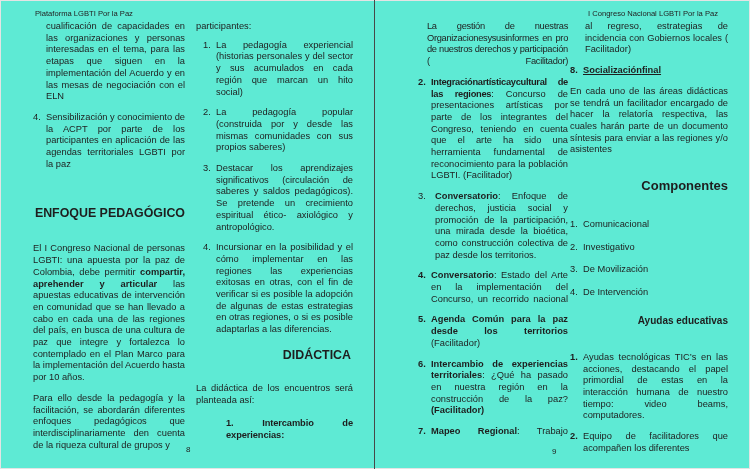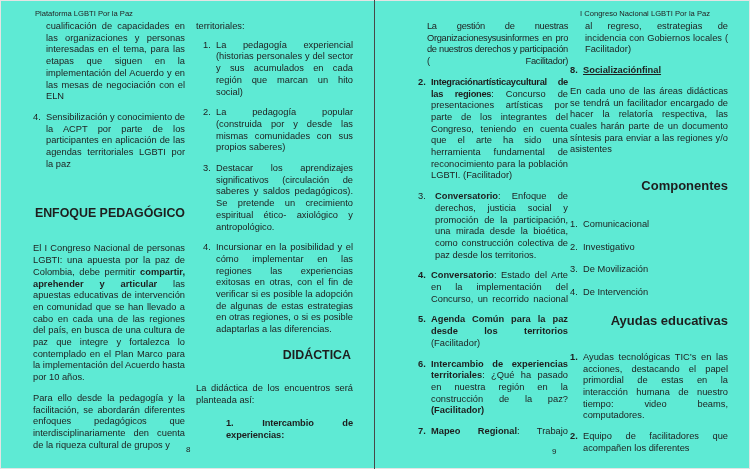--- a/index.html
+++ b/index.html
@@ -5,21 +5,21 @@
   html,body { margin:0; padding:0; background:#fff; }
   .spread {
     position:relative; width:750px; height:469px; background:#5eead4;
     font-family:"Liberation Sans", sans-serif; color:#1e1e1e;
     overflow:hidden; box-shadow: inset 0 0 0 1px #e4e4e4;
   }
   .divider { position:absolute; left:374px; top:0; width:1px; height:469px; background:#474747; }
 
   .page-header { position:absolute; top:9px; font-size:7.6px; line-height:9px; color:#222; white-space:nowrap; }
   .hdr-left  { left:35px; }
-  .hdr-right { right:40px;padding-left:34px; }
+  .hdr-right { right:32px;padding-left:34px; }
 
   .page-num { position:absolute; font-size:8px; color:#222; }
   .pn-left  { left:186px; top:445px; }
   .pn-right { left:552px; top:447px; }
 
   .col { position:absolute; font-size:9.3px; line-height:11.7px; text-align:justify; }
   #l-col1 { left:33px;  top:21px; width:152px; }
   #l-col2 { left:196px; top:21px; width:157px; }
   #r-col1 { left:418px; top:21px; width:150px; }
   #r-col2 { left:570px; top:21px; width:158px; }
@@ -30,21 +30,21 @@
 
   .hang { display:flex; }
   .hang .num { flex:0 0 13px; }
   .hang .num-wide { flex:0 0 17px; }
   .hang .txt { flex:1 1 auto; text-align:justify; min-width:0; overflow-wrap:break-word; }
 
   .heading { font-weight:700; font-size:12.4px; line-height:15px; text-align:right; }
   .h-enfoque   { margin:36px 0 22px 0; }
   .h-didactica { text-align:right; margin:12px 0 20px 0; padding-right:2px; }
   .h-comp      { margin:22px 0 26px 0; padding-left:30px; font-size:13px; }
-  .h-ayudas    { margin:14px 0 24px 0; padding-left:8px; font-size:13px; }
+  .h-ayudas    { margin:14px 0 24px 0; padding-left:8px; font-size:10px; }
 
   .spread-last { text-align-last:justify; }
   .tight { letter-spacing:-0.3px; }
   b { font-weight:700; }
 
   .lead-item { font-weight:700; padding-left:30px; margin-top:12px; letter-spacing:-0.1px; }
 
   .spread-row { display:flex; justify-content:flex-start;text-decoration:underline; }
 
   .simple-li { display:flex; margin-bottom:11px; text-align:left; }
@@ -65,21 +65,21 @@
     <div class="block hang">
       <span class="num">4.</span>
       <div class="txt">Sensibilización y conocimiento de la ACPT por parte de los participantes en aplicación de las agendas territoriales LGBTI por la paz</div>
     </div>
     <div class="heading h-enfoque">ENFOQUE PEDAGÓGICO</div>
     <div class="block"><span>El I Congreso Nacional de personas LGBTI: una apuesta por la paz de Colombia, debe permitir </span><b>compartir, aprehender y articular</b><span> las apuestas educativas de intervención en comunidad que se han llevado a cabo en cada una de las regiones del país, en busca de una cultura de paz que integre y fortalezca lo contemplado en el Plan Marco para la implementación del Acuerdo hasta por 10 años.</span></div>
     <div class="block mb0">Para ello desde la pedagogía y la facilitación, se abordarán diferentes enfoques pedagógicos que interdisciplinariamente den cuenta de la riqueza cultural de grupos y</div>
   </div>
 
   <div class="col" id="l-col2">
-    <div class="block" style="margin-bottom:7px;">territoriales:</div>
+    <div class="block" style="margin-bottom:7px;">participantes:</div>
     <div class="block hang" style="padding-left:7px;">
       <span class="num">1.</span>
       <div class="txt">La pedagogía experiencial (historias personales y del sector y sus acumulados en cada región que marcan un hito social)</div>
     </div>
     <div class="block hang" style="padding-left:7px;">
       <span class="num">2.</span>
       <div class="txt">La pedagogía popular (construida por y desde las mismas comunidades con sus propios saberes)</div>
     </div>
     <div class="block hang" style="padding-left:7px;">
       <span class="num">3.</span>

